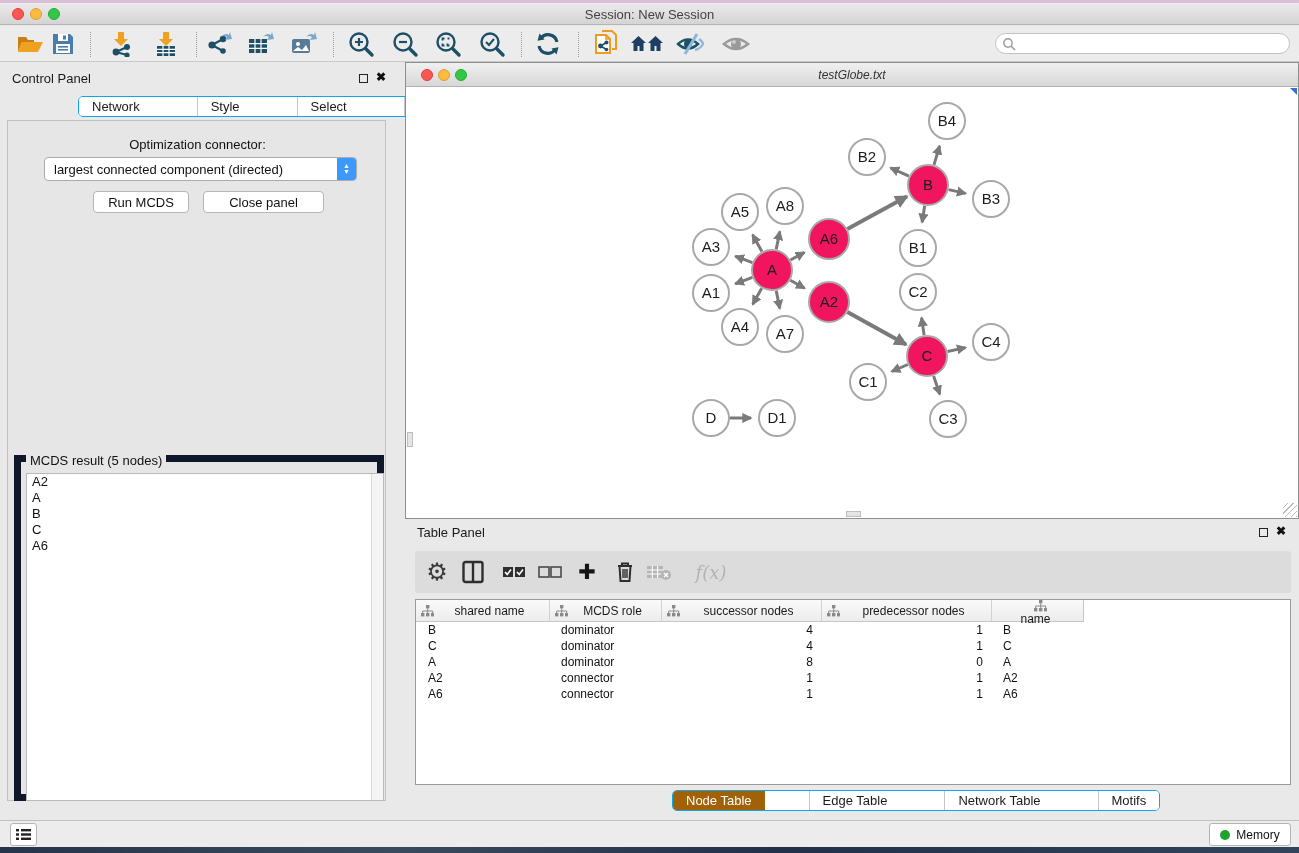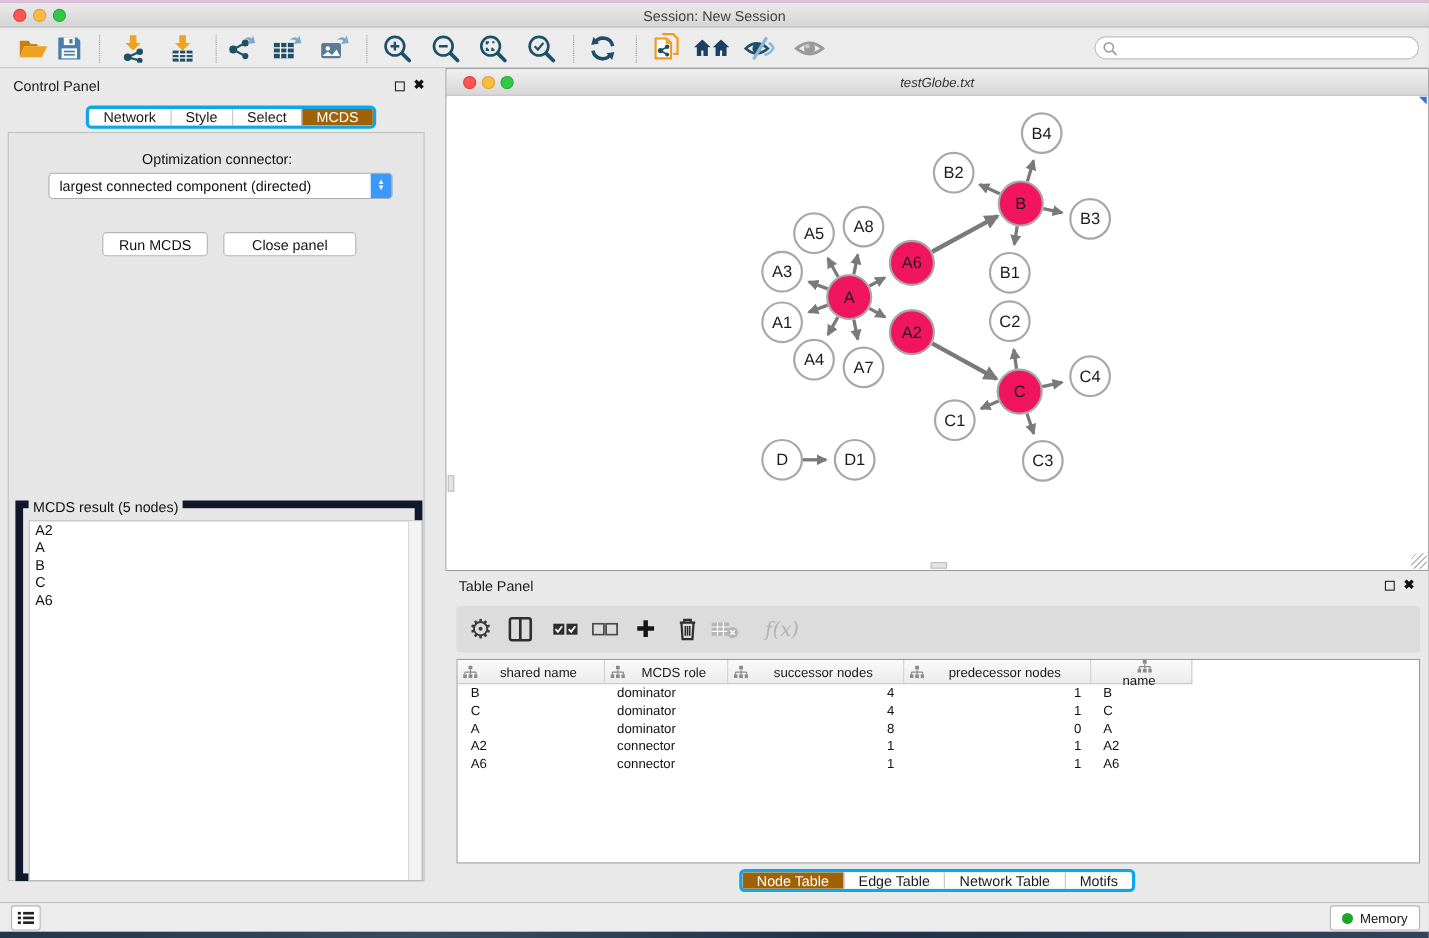--- a/index.html
+++ b/index.html
@@ -28,37 +28,37 @@
   .tsep { position:absolute; top:6px; height:25px; border-left:1px dotted #9a9a9a; }
   .searchbox { position:absolute; left:995px; top:7px; width:295px; height:21px; background:#fff;
     border:1px solid #c2c2c2; border-radius:11px; display:flex; align-items:center; padding-left:6px; }
   .searchbox input { border:none; outline:none; flex:1; font-size:12px; background:transparent; height:16px; }
 
   
   .cp-title { position:absolute; left:12px; top:71px; font-size:13px; color:#1a1a1a; }
   .winbtn-sq { position:absolute; width:9px; height:9px; border:1.5px solid #222; top:74px; }
   .winbtn-x { position:absolute; top:70px; font-size:12px; font-weight:bold; color:#111; }
 
-  .seg { position:absolute; display:flex; background:#fff; border:3px solid #0ea5e9; border-radius:5px; overflow:hidden; height:21px; }
+  .seg { position:absolute; display:flex; background:#fff; border:1px solid #0ea5e9; border-radius:5px; overflow:hidden; height:21px;gap:44px; }
   .seg .segbtn { font-size:13px; color:#1a1a1a; background:#fff; border:none; border-left:1px solid #c4c4c4;
     padding:0 13px; height:100%; display:flex; align-items:center; font-family:"Liberation Sans",sans-serif; }
   .seg .segbtn:first-child { border-left:none; }
   .seg .segbtn.sel { background:#a16207; color:#fff; }
 
   .cp-box { position:absolute; left:7px; top:120px; width:379px; height:681px; background:#e6e6e6;
     border:1px solid #c0c0c0; }
   .opt-label { position:absolute; left:0; width:379px; top:136px; text-align:center; font-size:13px; color:#111; }
   .combo { position:absolute; left:43px; top:156px; width:313px; height:24px; background:#fff;
     border:1px solid #acacac; border-radius:4px; display:flex; align-items:center; }
   .combo .cval { flex:1; font-size:13px; padding-left:9px; color:#111; white-space:nowrap; overflow:hidden; }
   .combo .stepper { width:19px; height:22px; background:#3b99fc; border-radius:0 3px 3px 0;
     display:flex; flex-direction:column; align-items:center; justify-content:center; color:#fff; }
   .combo .stepper span { font-size:7px; line-height:6px; }
   .pbtn { position:absolute; height:22px; background:#fff; border:1px solid #b5b5b5; border-radius:4px;
-    font-size:13px; color:#111; font-family:"Liberation Sans",sans-serif;margin-top:20px; }
+    font-size:13px; color:#111; font-family:"Liberation Sans",sans-serif; }
 
   .groupbox { position:absolute; left:13px; top:454px; width:370px; height:346px; border:7px solid #0f172a; }
   .groupbox .legend { position:absolute; top:-9px; left:5px; background:#e6e6e6; padding:0 4px; font-size:13px; color:#111; }
   .mcds-list { position:absolute; left:5px; top:11px; width:358px; height:328px; background:#fff; border:1px solid #b9b9b9; }
   .mcds-list .item { font-size:13px; color:#111; padding:0 0 0 5px; height:16px; line-height:16px; }
   .mcds-scroll { position:absolute; right:0; top:0; width:12px; height:100%; background:#f4f4f4; border-left:1px solid #d8d8d8; }
 
   
   .netwin { position:absolute; left:405px; top:62px; width:894px; height:457px; background:#fff; border:1px solid #8f8f8f; }
   .netwin .wtitle { position:absolute; left:0; top:0; right:0; height:24px;

